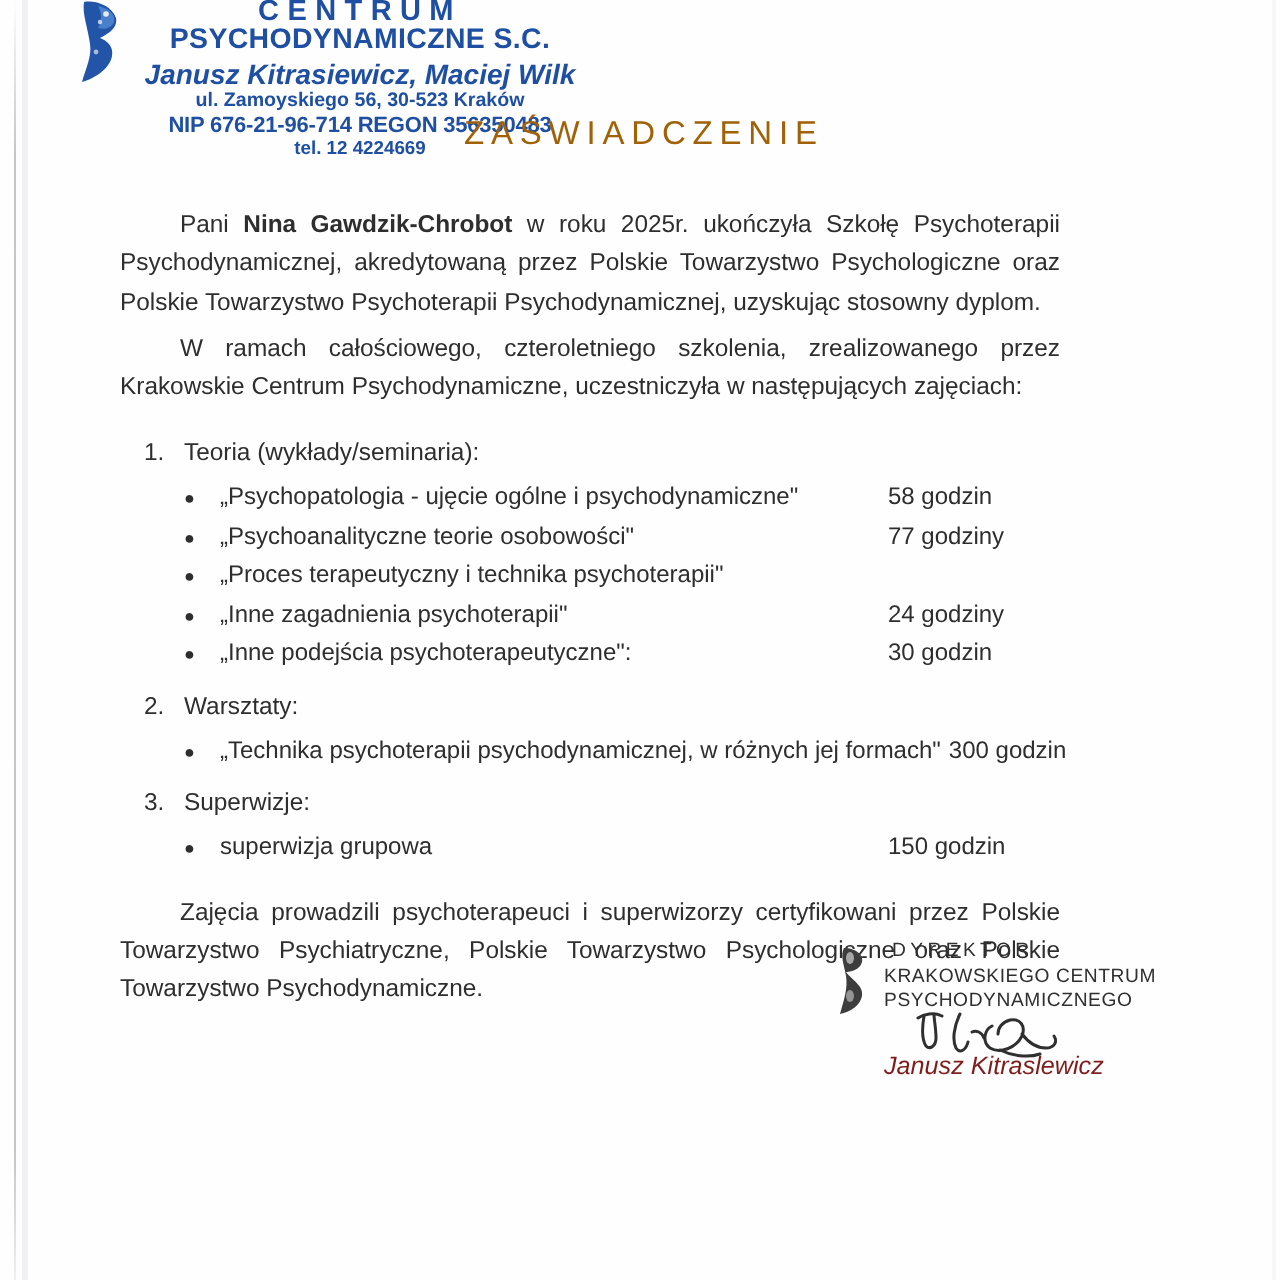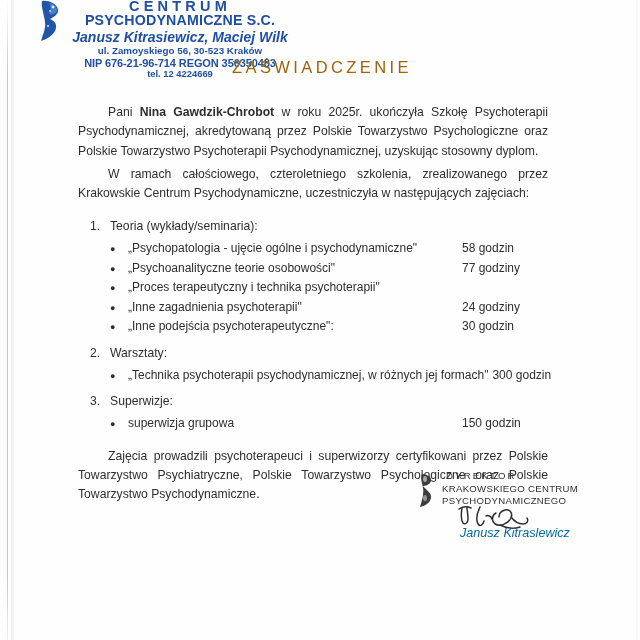--- a/index.html
+++ b/index.html
@@ -97,21 +97,21 @@
     top: 58px;
     font-size: 16.5px;
     letter-spacing: 3.4px;
     color: #a16207;
     font-family: "Liberation Sans", sans-serif;
   }
 
   
   .content {
     position: absolute;
-    left: 78px;
+    left: 60px;
     top: 103px;
     width: 470px;
     font-size: 12.2px;
     line-height: 1.58;
     color: #2e2e2e;
   }
   p.para {
     margin: 0 0 0 0;
     text-align: justify;
     text-indent: 30px;
@@ -195,27 +195,27 @@
   .sig-l1 { letter-spacing: 2.2px; padding-left: 4px; }
   .sig-scribble {
     position: absolute;
     left: 38px;
     top: 34px;
     width: 86px;
     height: 30px;
   }
   .sig-name {
     position: absolute;
-    left: 42px;
+    left: 24px;
     top: 56px;
     font-size: 12.6px;
     font-style: italic;
     font-family: "Liberation Sans", sans-serif;
     white-space: nowrap;
-    color: #0369a1;
+    color: #7f1d1d;
   }
 </style>
 </head>
 <body>
 
 <div class="page">
 
   <div class="scan-edge-left"></div>
   <div class="scan-edge-left2"></div>
   <div class="scan-edge-right"></div>

